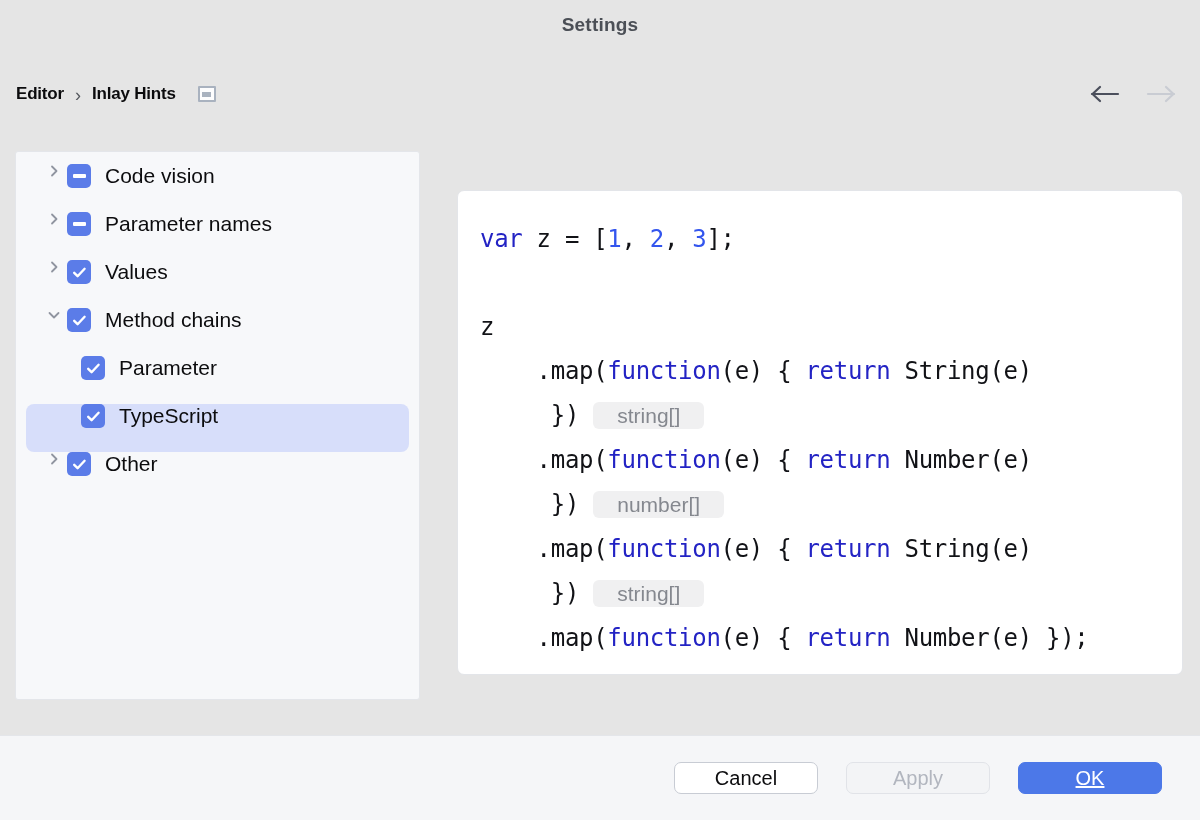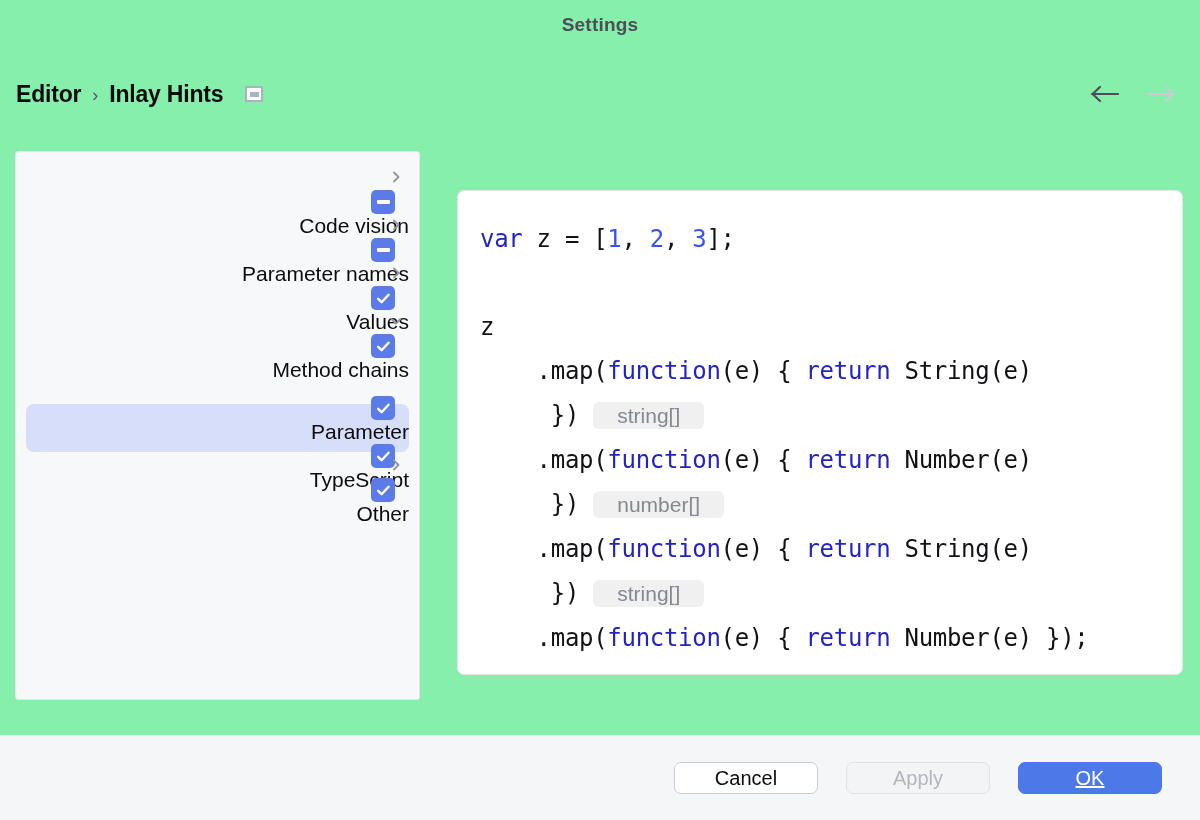--- a/index.html
+++ b/index.html
@@ -9,21 +9,21 @@
     height: 820px;
     background: #f5f6f8;
     font-family: "Liberation Sans", sans-serif;
     overflow: hidden;
   }
 
   .dialog {
     position: relative;
     width: 1200px;
     height: 820px;
-    background: #86efac;
+    background: #e5e5e5;
   }
 
   
   .title-bar {
     height: 50px;
     display: flex;
     align-items: center;
     justify-content: center;
   }
   .title-text {
@@ -38,21 +38,21 @@
     position: absolute;
     top: 72px;
     left: 0;
     width: 1200px;
     height: 44px;
     display: flex;
     align-items: center;
     padding: 0 24px 0 16px;
   }
   .crumb {
-    font-size: 23px;
+    font-size: 17px;
     font-weight: bold;
     color: #0b0b0d;
     letter-spacing: -.2px;
   }
   .crumb-sep {
     font-size: 18px;
     color: #55585e;
     margin: 0 11px;
     font-weight: normal;
     position: relative;
@@ -99,25 +99,24 @@
     width: 405px;
     height: 549px;
     background: #f7f8fa;
     border: 1px solid #e4e6ea;
     border-radius: 3px;
     padding-top: 12px;
   }
   .tree-row {
     height: 48px;
     display: flex;
-    align-items: flex-end;
+    align-items: flex-start;
     border-radius: 8px;
     margin: 0 10px;
     padding-left: 15px;
-    flex-direction: column;
   }
   .tree-row.selected { background: #d7defa; }
 
   .twisty {
     width: 26px;
     flex: 0 0 26px;
     display: flex;
     align-items: center;
     justify-content: center;
     color: #9095a0;

